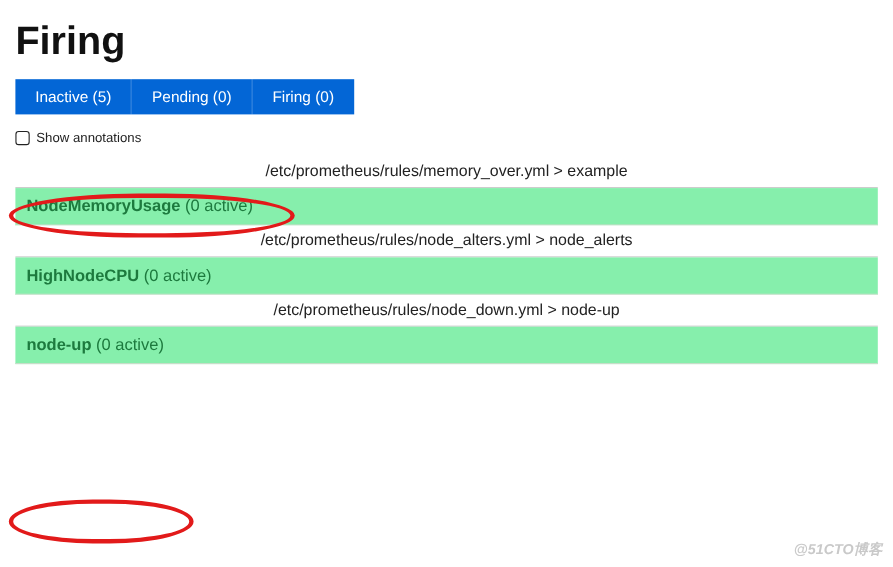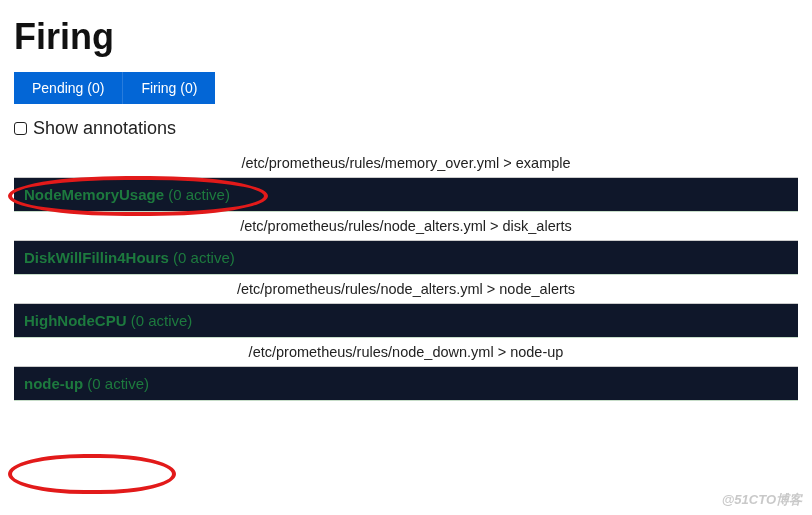--- a/index.html
+++ b/index.html
@@ -29,42 +29,42 @@
       font-size: 14px;
       cursor: pointer;
       border: none;
     }
     .status-tab + .status-tab { border-left: 1px solid rgba(255,255,255,0.15); }
     .show-ann {
       display: flex;
       align-items: center;
       gap: 6px;
       margin-bottom: 10px;
-      font-size: 18px;
+      font-size: 12px;
       color: #222;
       cursor: pointer;
       user-select: none;
     }
     .checkbox-icon {
       width: 13px; height: 13px;
       border: 1.5px solid #222;
       border-radius: 3px;
       display: inline-block;
     }
     .rule-group { margin: 0; }
     .group-header {
       font-size: 14.5px;
       color: #222;
       padding: 6px 4px 6px 4px;
       border-bottom: 1px solid #ccc;
       background: #fff;
       text-align: center;
     }
     .alert-row {
-      background: #0f172a;
+      background: #86efac;
       padding: 8px 10px;
       font-size: 15px;
       border-bottom: 1px solid #c7ddc9;
     }
     .alert-name {
       color: #1d7a3e;
       font-weight: 700;
     }
     .alert-active {
       color: #1d7a3e;
@@ -88,44 +88,38 @@
     .highlight.top { left: 8px; top: 176px; width: 260px; height: 40px; }
     .highlight.bottom { left: 8px; top: 454px; width: 168px; height: 40px; }
   </style>
 </head>
 <body>
 
 <div class="container">
   <h1>Firing</h1>
 
   <div class="status-tabs">
+    <button class="status-tab">Inactive (5)</button>
     <button class="status-tab">Pending (0)</button>
     <button class="status-tab">Firing (0)</button>
   </div>
 
   <label class="show-ann">
     <span class="checkbox-icon"></span>
     <span>Show annotations</span>
   </label>
 
   <div class="rule-group">
     <div class="group-header">/etc/prometheus/rules/memory_over.yml &gt; example</div>
     <div class="alert-row">
       <span class="alert-name">NodeMemoryUsage</span>
       <span class="alert-active">(0 active)</span>
     </div>
   </div>
 
-  <div class="rule-group">
-    <div class="group-header">/etc/prometheus/rules/node_alters.yml &gt; disk_alerts</div>
-    <div class="alert-row">
-      <span class="alert-name">DiskWillFillin4Hours</span>
-      <span class="alert-active">(0 active)</span>
-    </div>
-  </div>
 
   <div class="rule-group">
     <div class="group-header">/etc/prometheus/rules/node_alters.yml &gt; node_alerts</div>
     <div class="alert-row">
       <span class="alert-name">HighNodeCPU</span>
       <span class="alert-active">(0 active)</span>
     </div>
   </div>
 
   <div class="rule-group">

